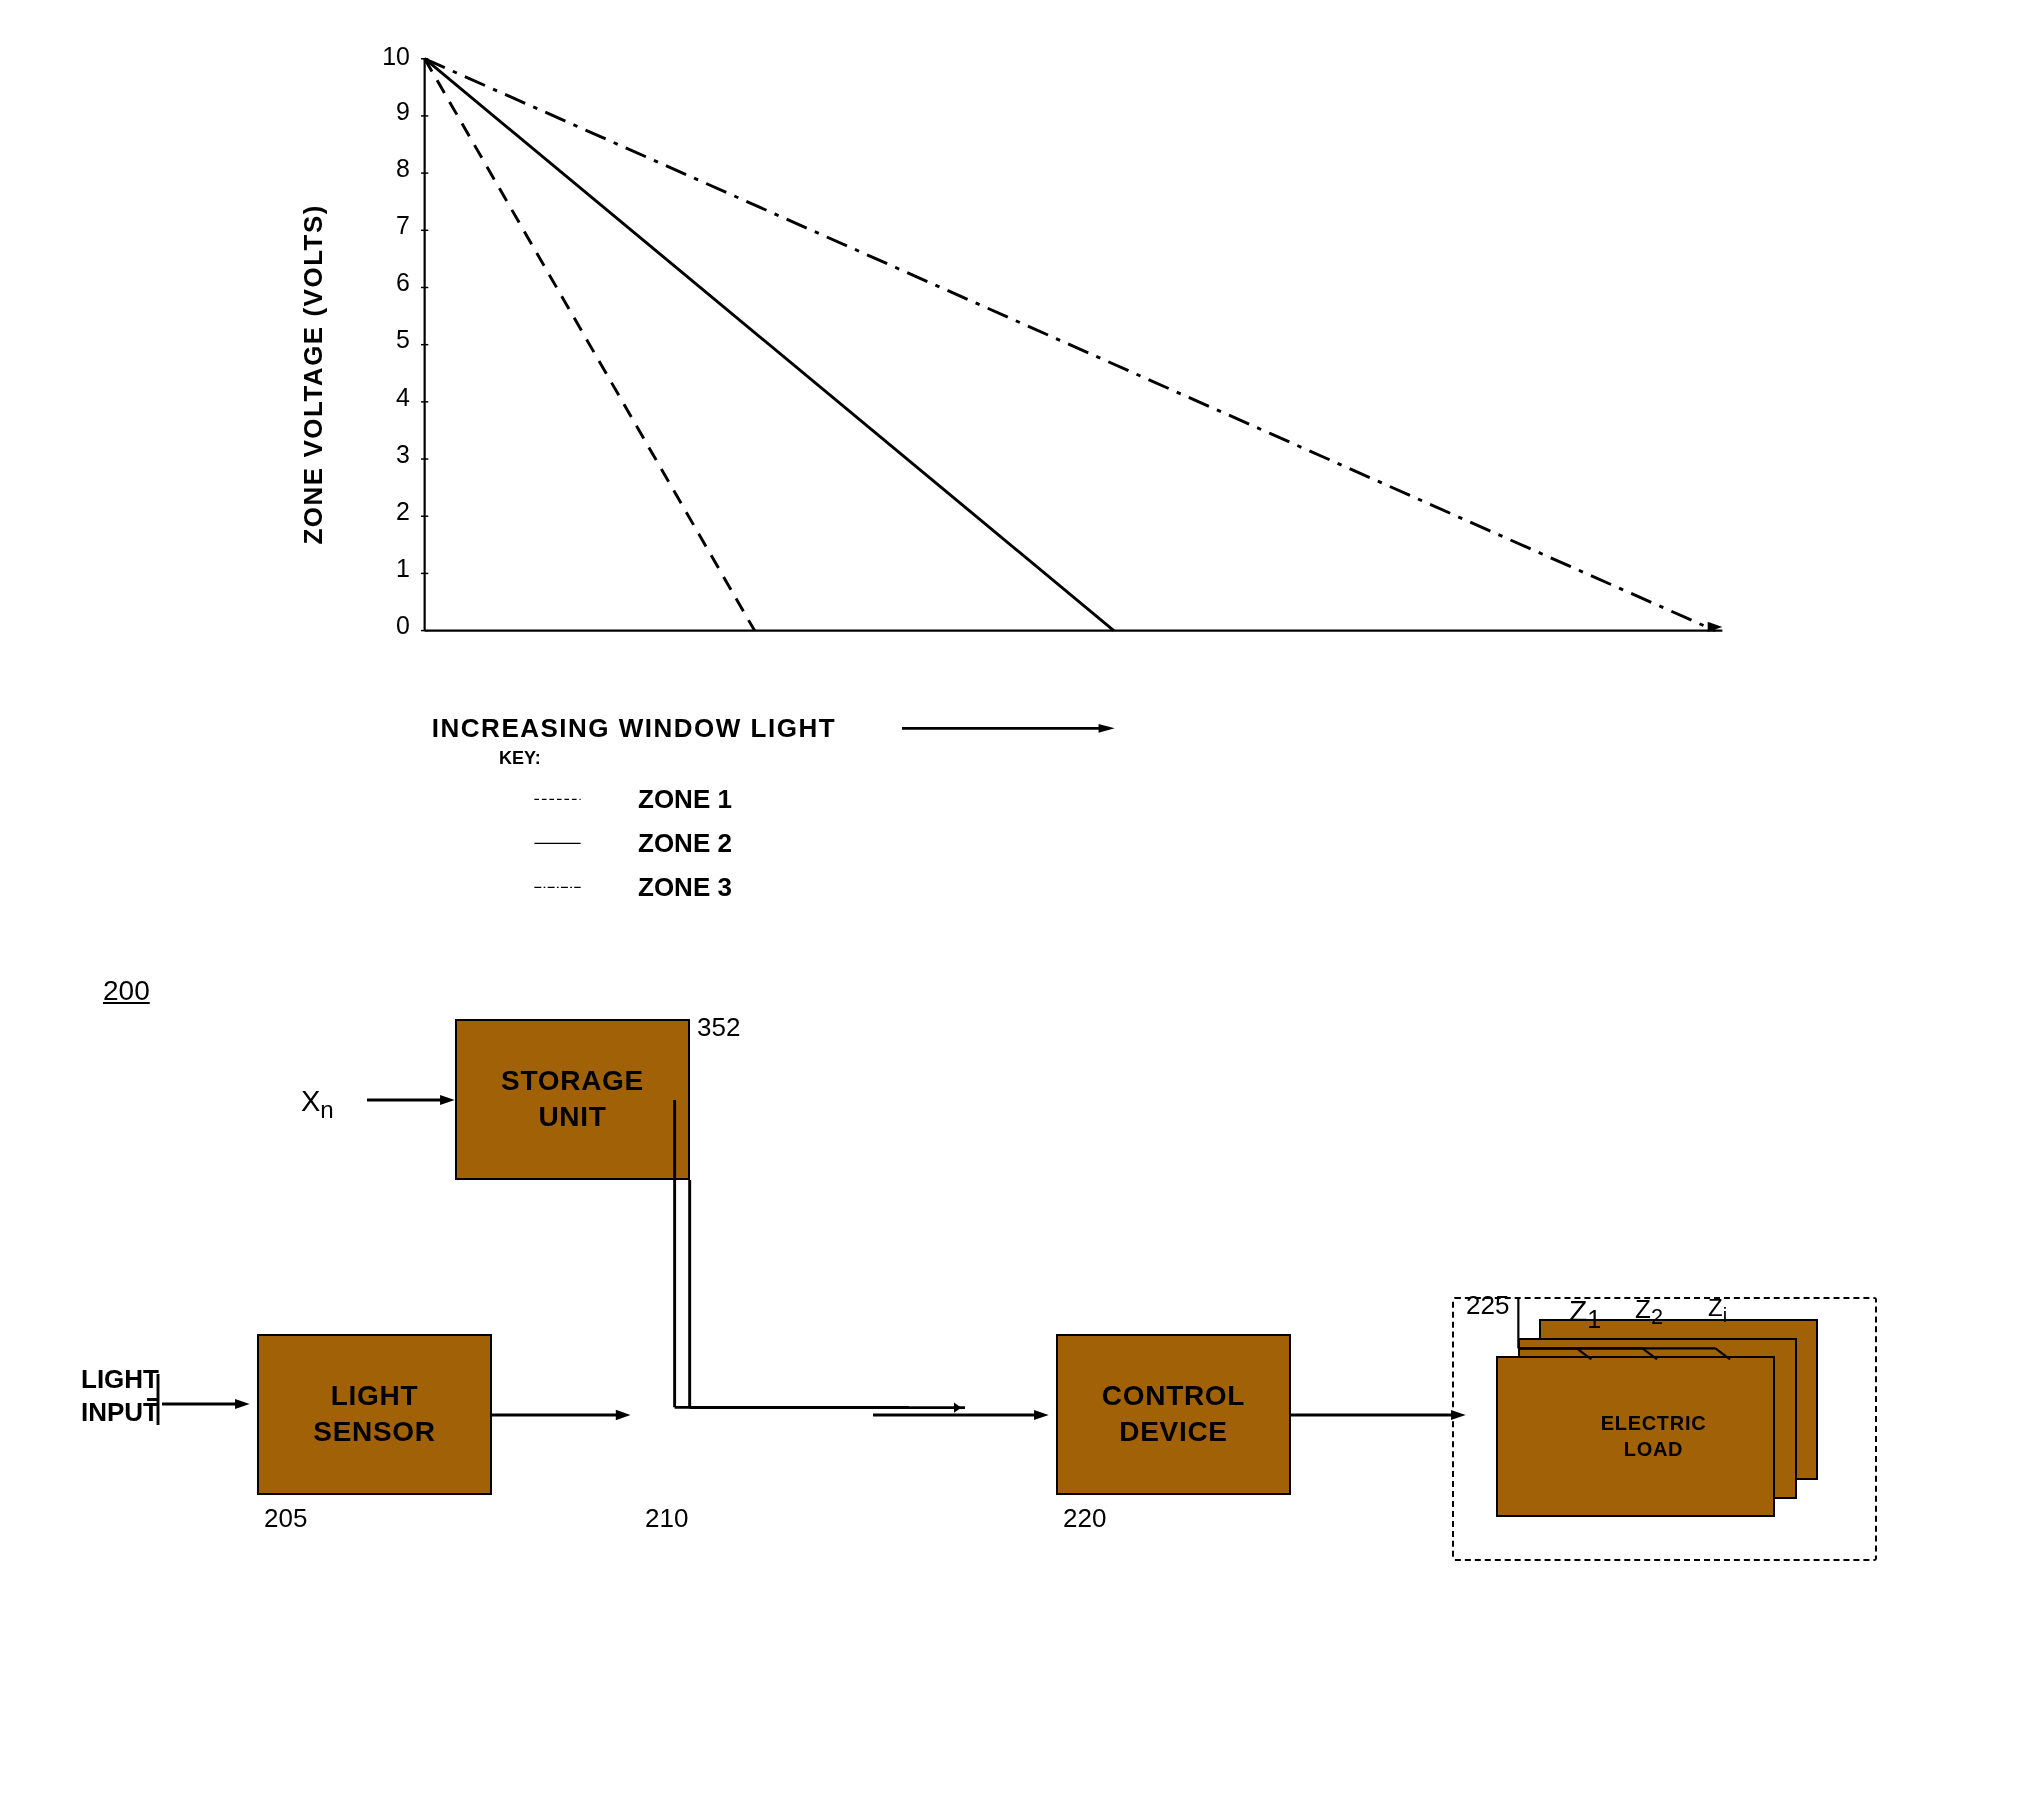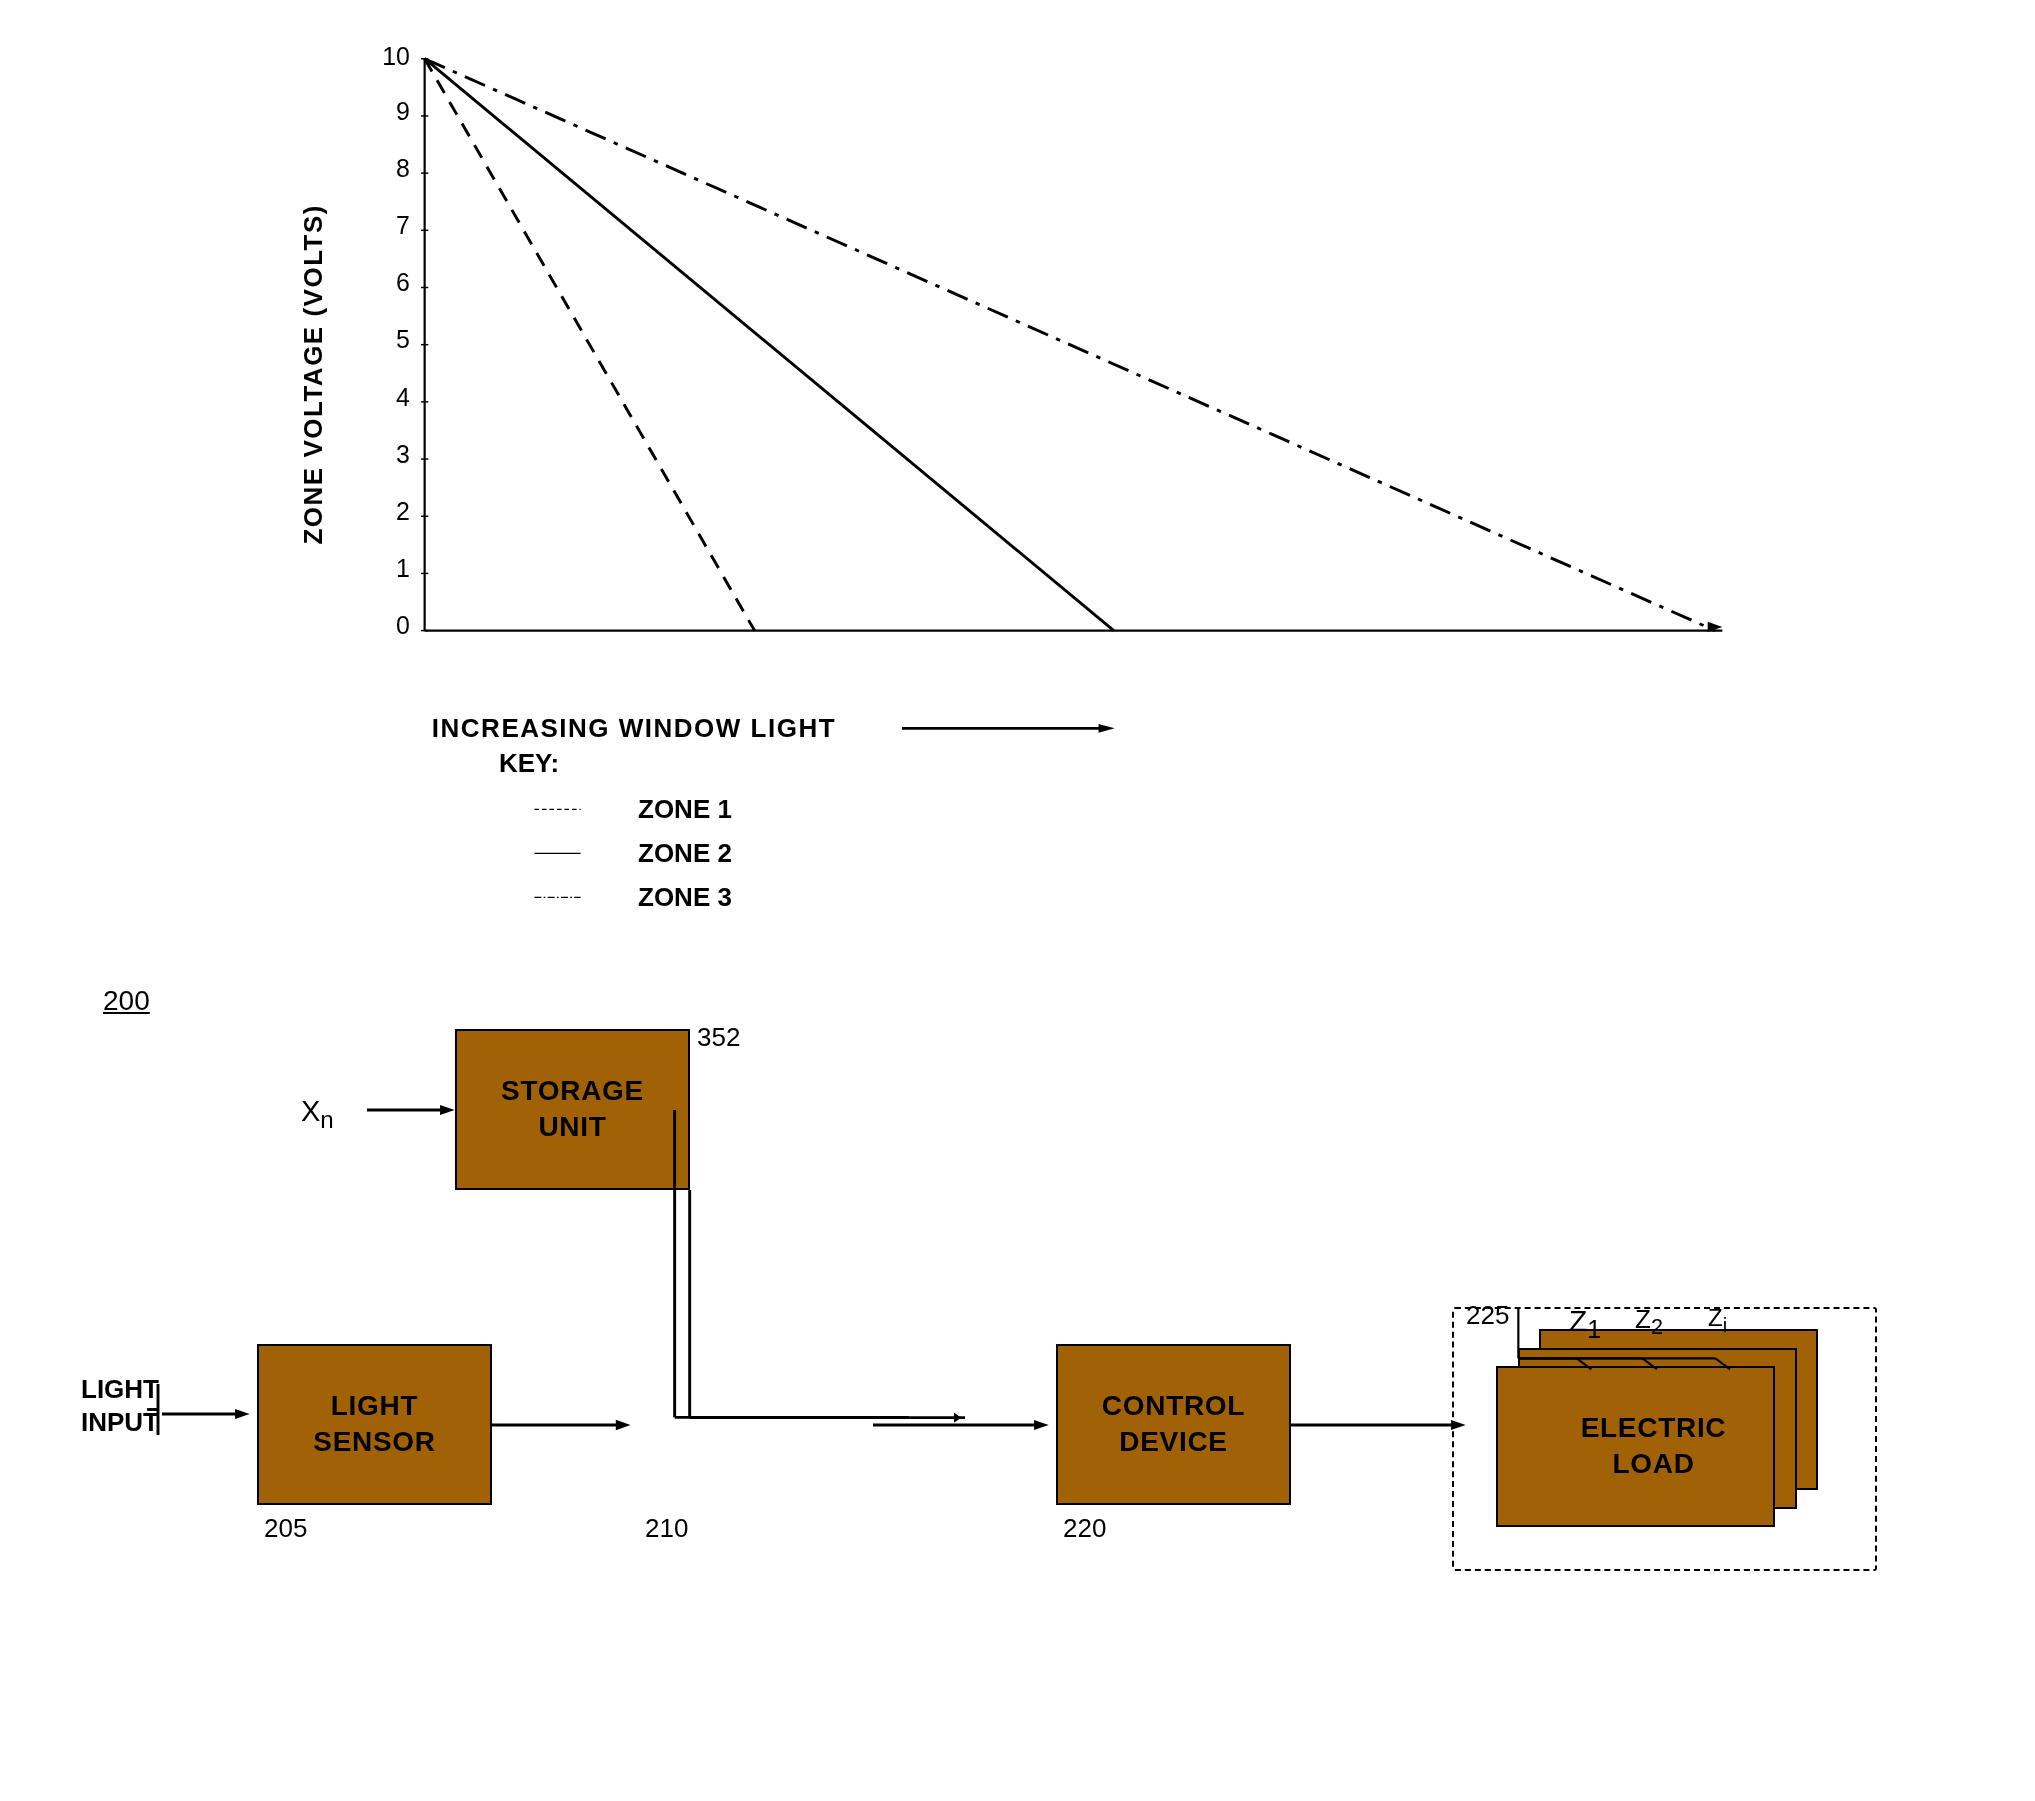--- a/index.html
+++ b/index.html
@@ -69,21 +69,21 @@
     }
 
     
     .key-section {
       margin-top: 44px;
       margin-left: 440px;
       align-self: flex-start;
     }
 
     .key-title {
-      font-size: 26px;
+      font-size: 18px;
       font-weight: bold;
       margin-bottom: 14.7px;
     }
 
     .key-item {
       display: flex;
       align-items: center;
       margin-bottom: 13px;
     }
 
@@ -300,21 +300,21 @@
     <polygon points="240,15 220,8 220,22" fill="#000"></polygon>
   </svg>
 
   <div class="dashed-box" style="left:1393px; top:322px; width:425px; height:264px; border-radius:2.9px;">
   </div>
 
   <div class="box" style="left:1480px; top:344px; width:279px; height:161px; font-size:28px; line-height:1.3; border:2.9px solid #000;">
   </div>
   <div class="box" style="left:1459px; top:363px; width:279px; height:161px; font-size:28px; line-height:1.3; border:2.9px solid #000;">
   </div>
-  <div class="box" style="left:1437px; top:381px; width:279px; height:161px; font-size:28px; line-height:1.3; border:2.9px solid #000;padding-left:36px;">
+  <div class="box" style="left:1437px; top:381px; width:279px; height:161px; font-size:20px; line-height:1.3; border:2.9px solid #000;padding-left:36px;">
     ELECTRIC<br>LOAD
   </div>
 
   <div class="node-label" style="left:1407px; top:315px; font-size:26px;">225</div>
 
   <div class="node-label" style="left:1510px; top:319px; font-size:30px;">Z<sub>1</sub></div>
   <div class="node-label" style="left:1576px; top:319px; font-size:26px;">Z<sub>2</sub></div>
   <div class="node-label" style="left:1649px; top:319px; font-size:24px;">Z<sub>i</sub></div>
 
   <svg class="arrow-svg" style="left:1437px;top:315px;width:271px;height:73px;" viewBox="0 0 370 100">

